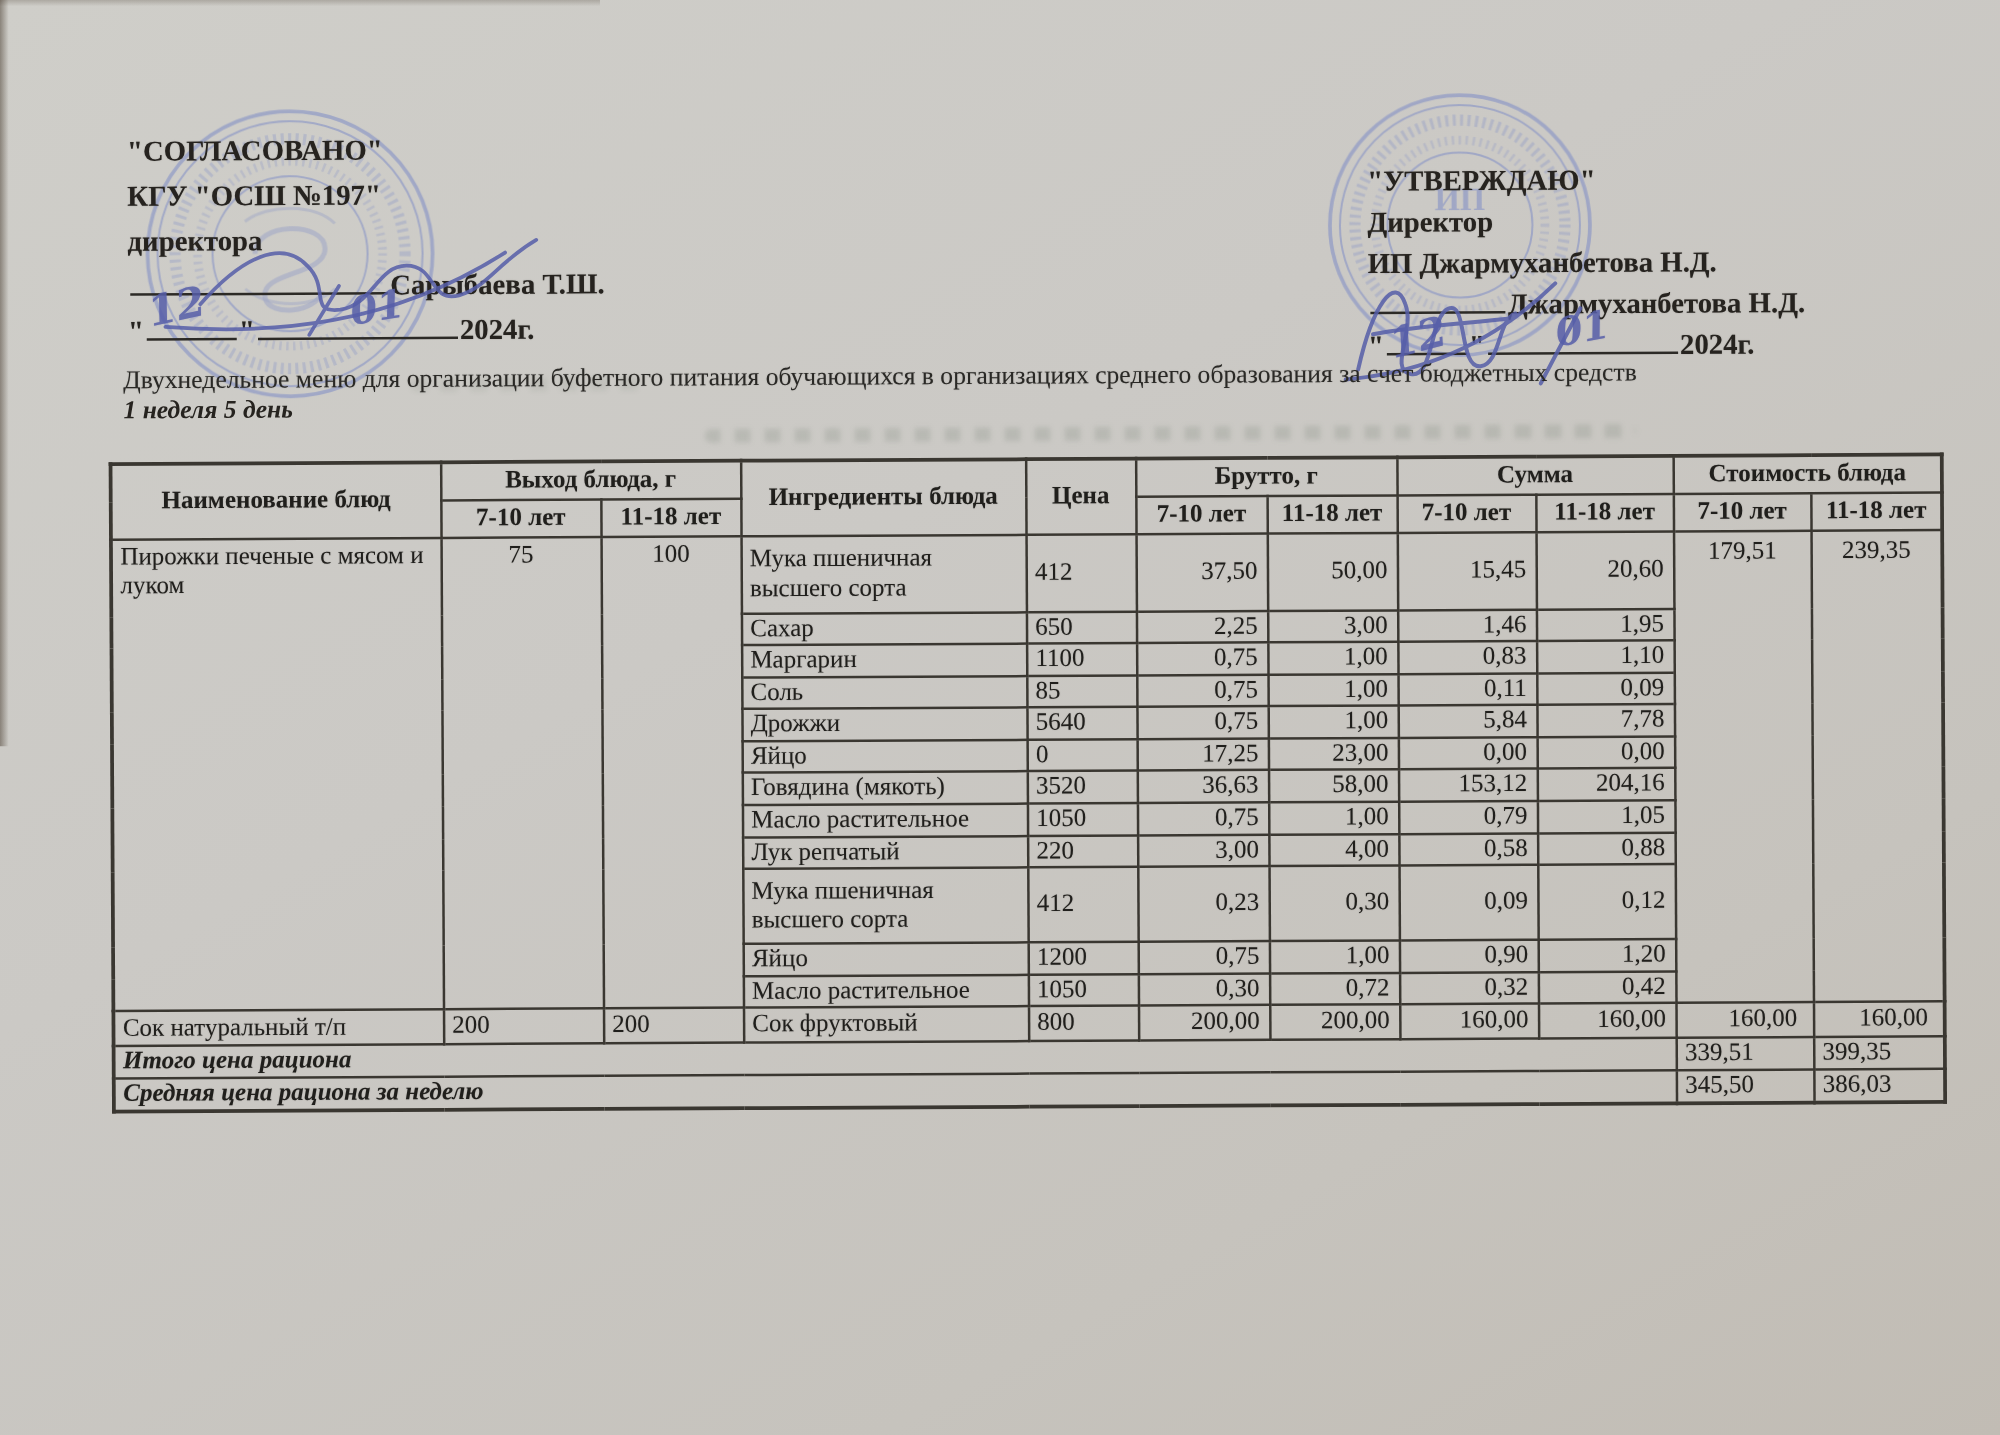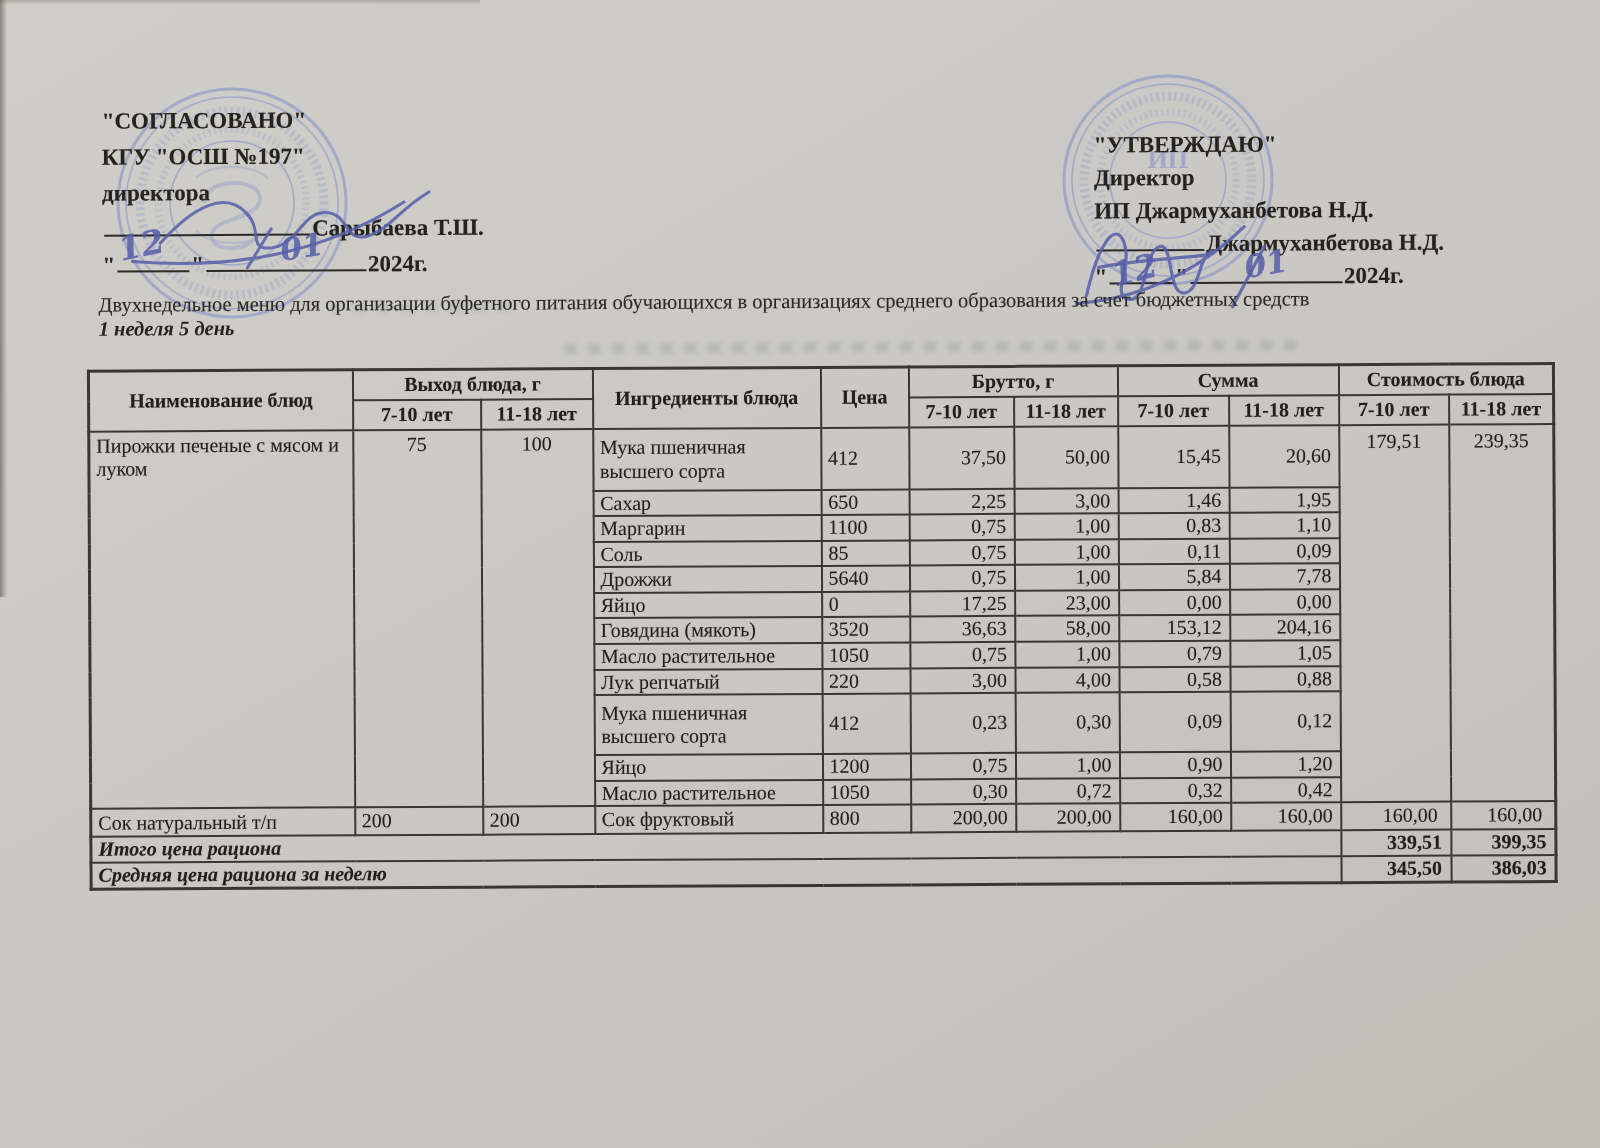--- a/index.html
+++ b/index.html
@@ -76,21 +76,21 @@
   .menu th{font-weight:bold;text-align:center;padding:1px 3px;}
   .h30{height:30px}.h62{height:62px}.h25{height:25px}.h60{height:60px}.h26{height:26px}
   td.c-name{text-align:left;vertical-align:top;padding-top:2px;}
   td.c-yield{text-align:center;vertical-align:top;padding-top:2px;}
   td.c-ing{text-align:left;}
   td.c-price{text-align:left;}
   td.c-num{text-align:right;padding-right:7px;}
   td.c-cost{text-align:center;vertical-align:top;padding-top:4px;}
   td.c-cost2{text-align:right;padding-right:12px;}
   td.c-totlbl{font-weight:bold;font-style:italic;text-align:left;padding-left:6px;}
-  td.c-totval{font-weight:bold;text-align:right;padding-right:8px;}
+  td.c-totval{font-weight:normal;padding-right:8px;}
 </style>
 </head>
 <body>
 
 <div class="page">
   <div class="edge-left"></div>
   <div class="edge-top"></div>
 
   <div class="skew">
 

